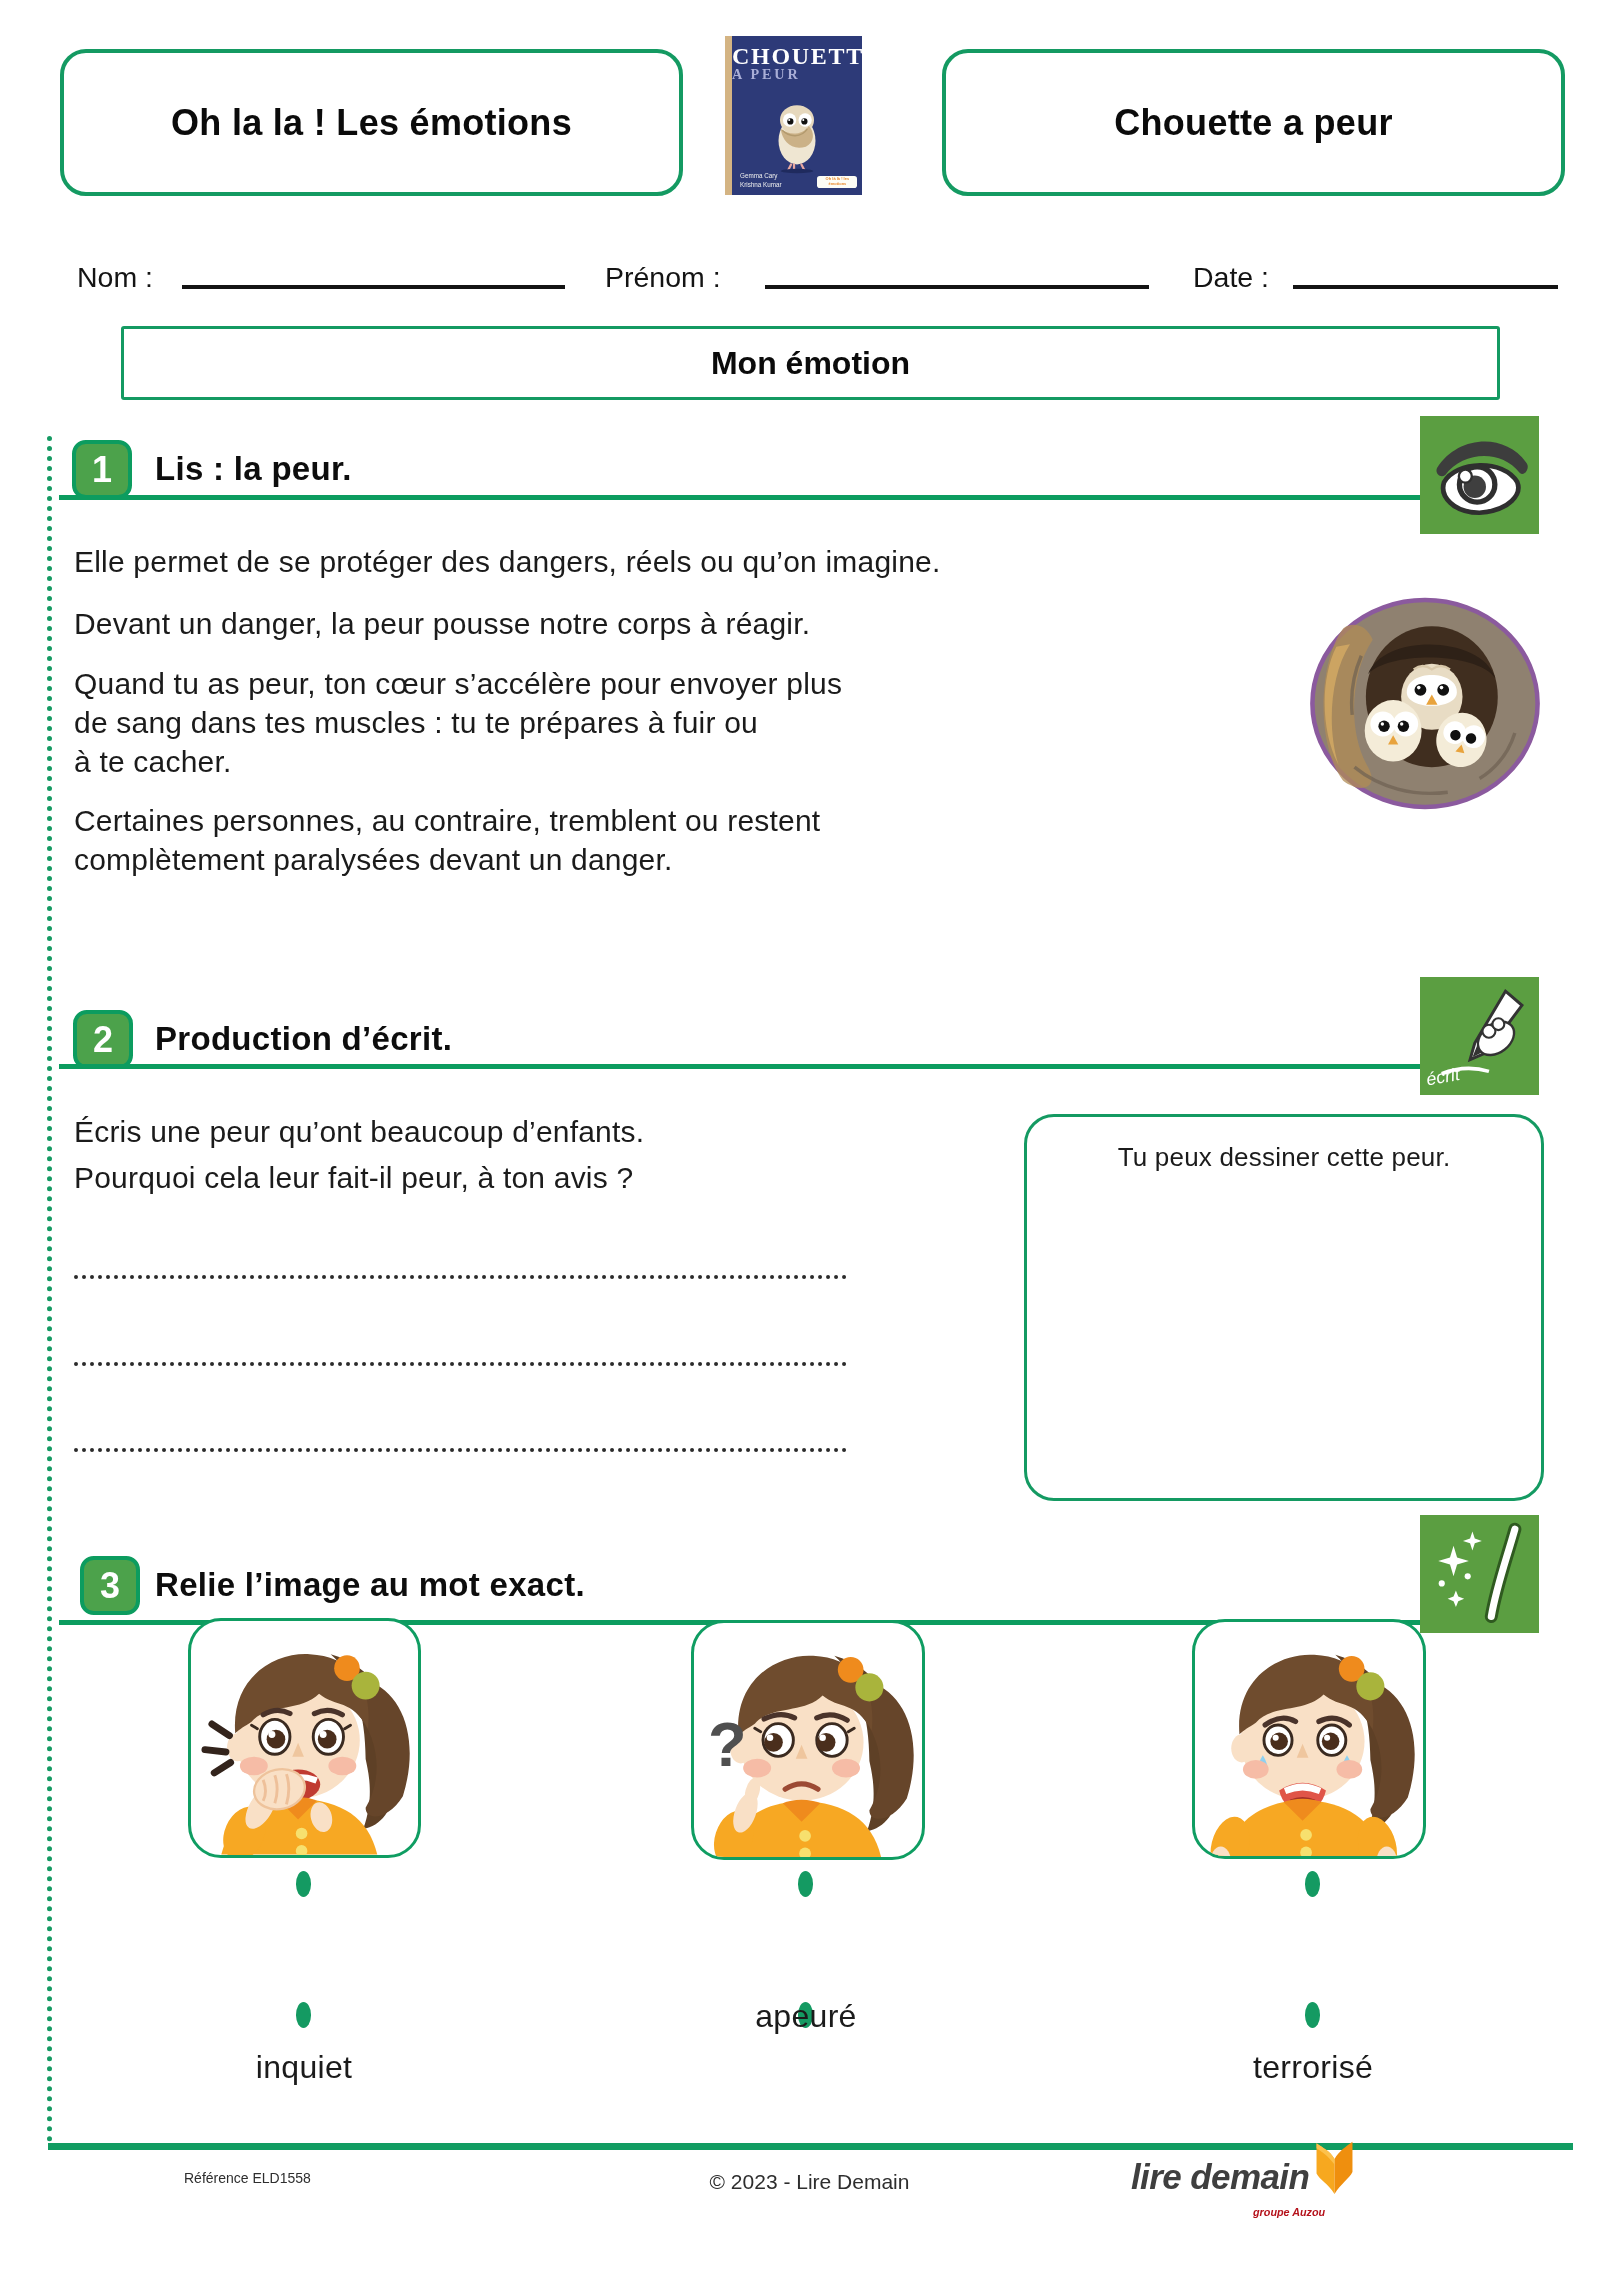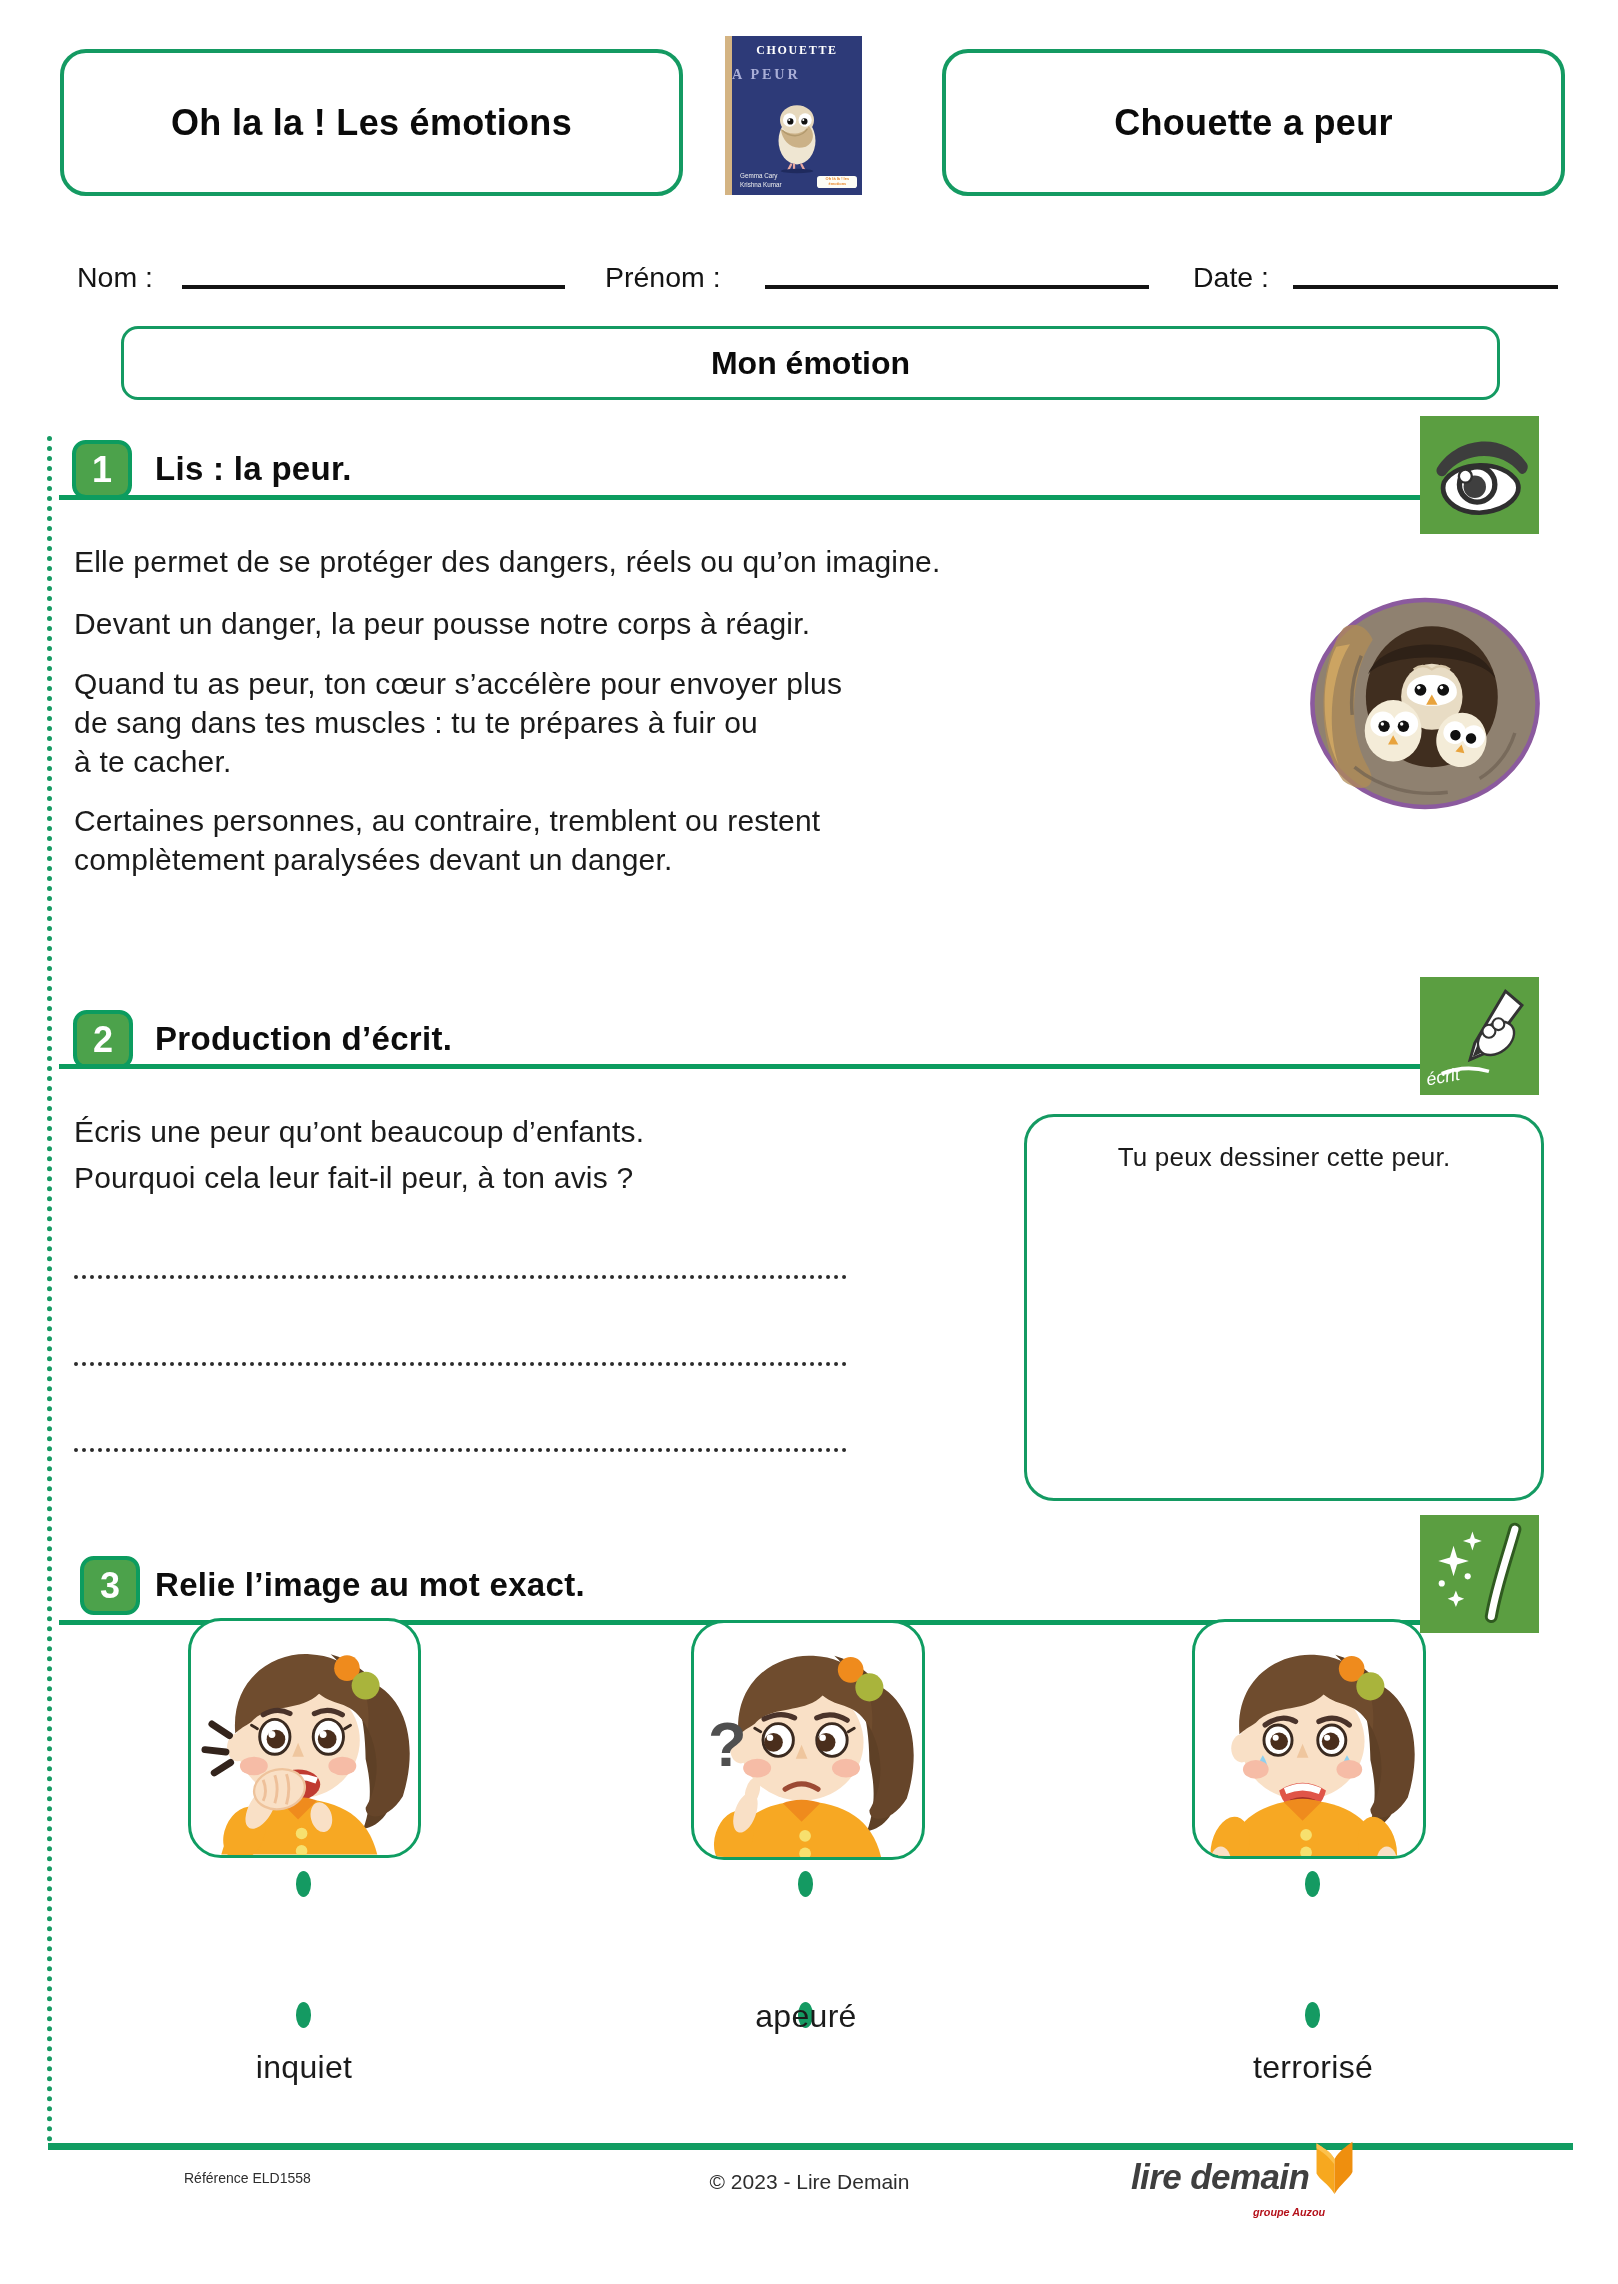--- a/index.html
+++ b/index.html
@@ -4,31 +4,31 @@
 <style>
   html,body{margin:0;padding:0;background:#fff;}
   #page{position:relative;width:1619px;height:2284px;background:#fff;
         font-family:"Liberation Sans",sans-serif;color:#161616;overflow:hidden;}
   .abs{position:absolute;}
   .hdr-box{position:absolute;background:#fff;border:4px solid #149a62;border-radius:26px;
            display:flex;align-items:center;justify-content:center;}
   .hdr-box span{font-size:36px;font-weight:700;color:#0b0b0b;letter-spacing:0.3px;}
   .cover{position:absolute;background:#2d3a78;border-left:7.4px solid #d4b483;}
   .cover-t1{position:absolute;width:100%;text-align:center;top:6.8px;color:#fff;
-            font-family:"Liberation Serif",serif;font-weight:700;font-size:12px;letter-spacing:1.7px;}
+            font-family:"Liberation Serif",serif;font-weight:700;font-size:24px;letter-spacing:1.7px;}
   .cover-t2{position:absolute;width:100%;text-align:left;top:30px;color:#a9aed6;
             font-family:"Liberation Serif",serif;font-weight:700;font-size:14.2px;letter-spacing:2.8px;}
   .cover-authors{position:absolute;left:8px;bottom:5.7px;color:#efefef;font-size:6.3px;
                  line-height:8.5px;white-space:pre-line;}
   .cover-badge{position:absolute;right:4.6px;bottom:6.8px;width:40px;height:12.5px;background:#fdfdf6;
                border-radius:2.8px;display:flex;align-items:center;justify-content:center;
                font-size:4px;color:#e8872a;font-weight:700;text-align:center;line-height:4.6px;}
   .id-label{position:absolute;font-size:28.5px;color:#141414;}
   .black-line{position:absolute;height:0;border-bottom:4.6px solid #141414;}
-  .banner{position:absolute;background:#fff;border:3.4px solid #149a62;border-radius:17px;
+  .banner{position:absolute;background:#fff;border:3.4px solid #149a62;border-radius:3px;
           display:flex;align-items:center;justify-content:center;}
   .banner span{font-size:32px;font-weight:700;color:#0b0b0b;}
   .dotted-edge{position:absolute;width:0;border-left:5.1px dotted #149a62;}
   .bottom-bar{position:absolute;background:#119c62;}
   .badge{position:absolute;width:52px;height:51px;background:#4ca24b;border:4px solid #0c9c5f;
          border-radius:13.7px;display:flex;align-items:center;justify-content:center;
          color:#fff;font-size:36px;font-weight:700;}
   .sec-title{position:absolute;font-size:33px;font-weight:700;color:#0d0d0d;letter-spacing:0.3px;}
   .sec-rule{position:absolute;height:5.1px;background:#0c9c5f;}
   .icon-tile{position:absolute;width:119px;height:118px;background:#5b9e41;}

